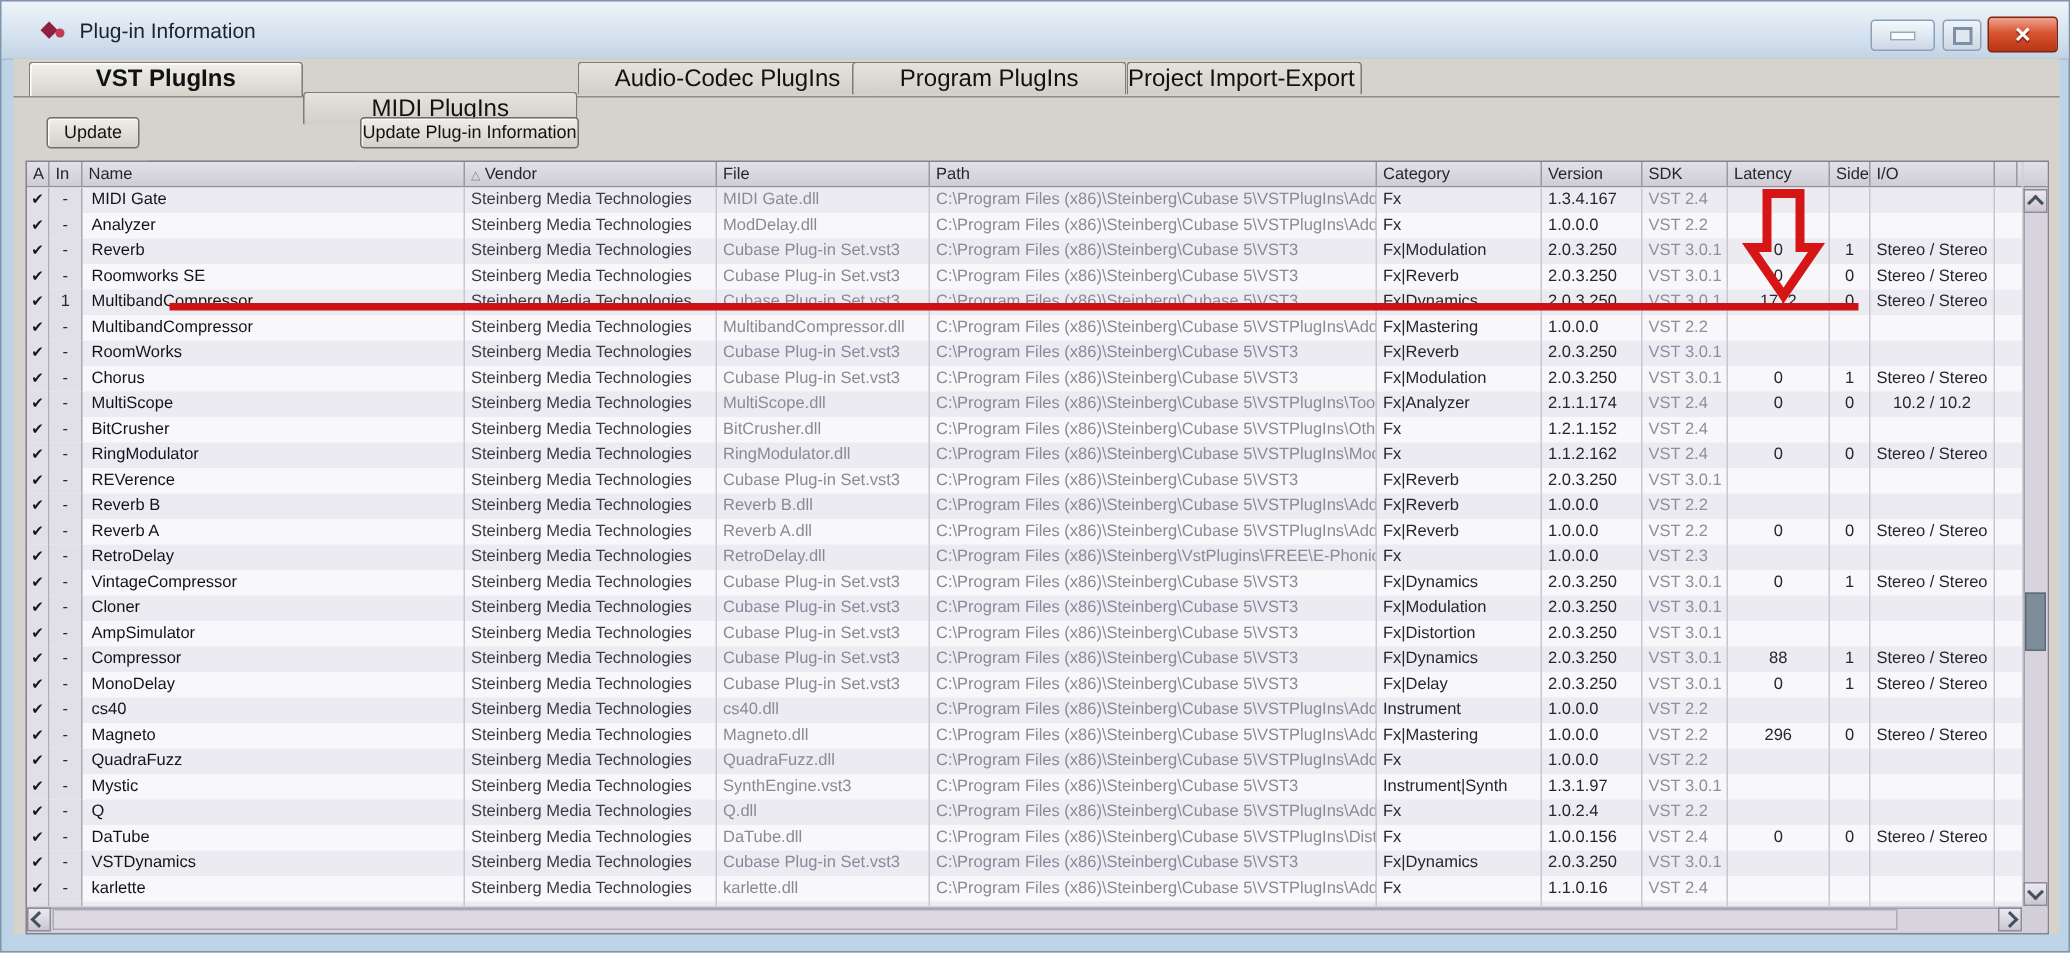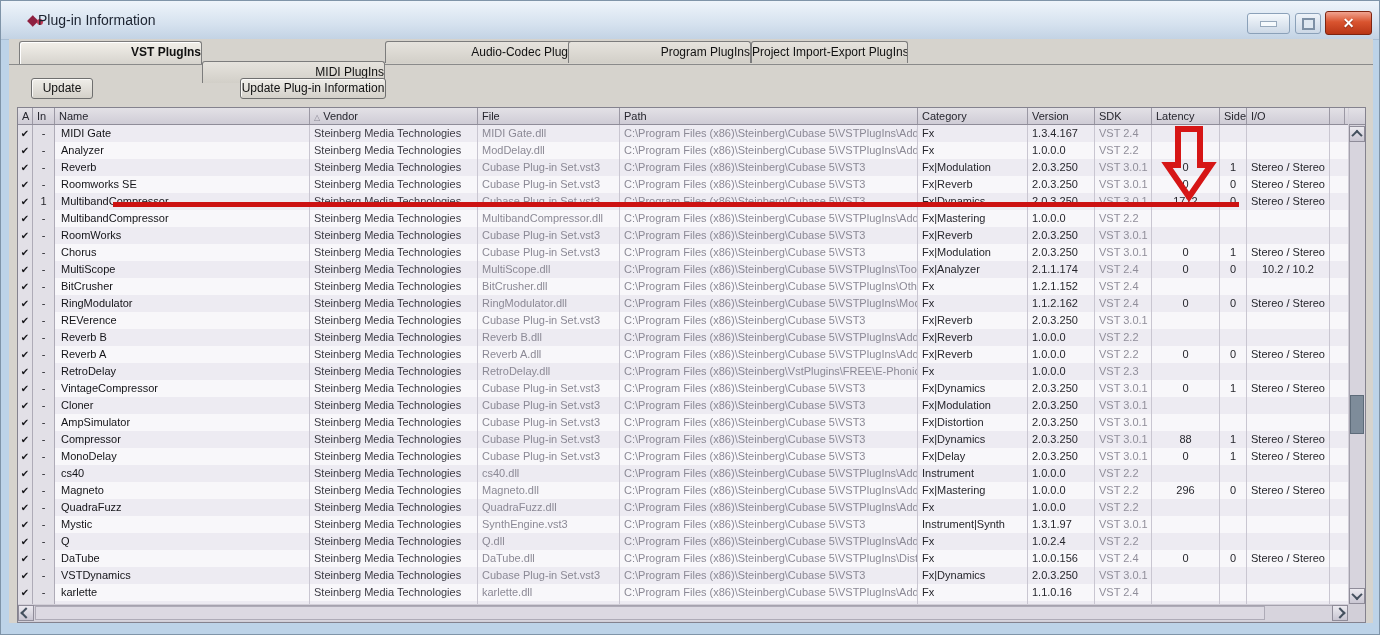--- a/index.html
+++ b/index.html
@@ -4,33 +4,33 @@
 <style>
   html,body{margin:0;padding:0;background:#9fb6c9;font-family:"Liberation Sans",sans-serif;}
   #win{position:relative;width:1380px;height:635px;background:#bdd3e8;overflow:hidden;
        border:1px solid #7f94a8;box-sizing:border-box;}
   
   #titlebar{position:absolute;left:0;top:0;width:1380px;height:38px;
     background:linear-gradient(#eef4fa,#d6e2ef 60%,#c3d3e4);border-bottom:1px solid #a9bed4;}
   #title-icon{position:absolute;left:26px;top:9px;width:18px;height:18px;}
   #title-icon .dia{position:absolute;left:0;top:2px;font-size:15px;color:#8e2040;line-height:15px;}
   #title-icon .dot{position:absolute;left:10px;top:9px;width:6px;height:6px;border-radius:50%;background:#c23a54;}
-  #title-text{position:absolute;left:37px;top:11px;font-size:14px;color:#1c2330;}
+  #title-text{position:absolute;left:52px;top:11px;font-size:14px;color:#1c2330;}
   .winbtn{position:absolute;border-radius:3px;box-sizing:border-box;display:flex;align-items:center;justify-content:center;}
   #btn-min{left:1246px;top:12px;width:43px;height:21px;background:linear-gradient(#f4f8fc,#ccd8e6);border:1px solid #8ba1b9;}
   #btn-min .bar{width:15px;height:4px;background:#f6fafd;border:1px solid #97a9bc;}
   #btn-max{left:1294px;top:12px;width:26px;height:21px;background:linear-gradient(#eef3f9,#ccd8e6);border:1px solid #8ba1b9;}
   #btn-max .sq{width:9px;height:8px;border:2px solid #7d90a5;background:#dfe8f1;}
   #btn-close{left:1324px;top:10px;width:47px;height:24px;background:linear-gradient(#f0a390,#d9542f 45%,#b93616);border:1px solid #7e2410;color:#fff;font-weight:bold;font-size:14px;text-shadow:0 1px 1px #7e2410;}
   
   #content{position:absolute;left:8px;top:38px;width:1364px;height:584px;background:#d6d3cd;}
   
   #tabstrip{position:absolute;left:0px;top:2px;width:1364px;height:23px;border-bottom:1px solid #8a8a8a;}
   .tab{position:absolute;top:0;height:22px;box-sizing:border-box;border:1px solid #7c7c7c;border-bottom:none;
-       background:linear-gradient(#e6e3dd,#d2cfc8);text-align:right;font-size:12px;color:#111;
+       background:linear-gradient(#e6e3dd,#d2cfc8);text-align:center;font-size:16px;color:#111;
        line-height:21px;border-radius:3px 3px 0 0;overflow:hidden;white-space:nowrap;}
   .tab.active{font-weight:bold;background:linear-gradient(#f2f0ea,#d6d3cd);height:23px;box-shadow:inset 1px 1px 0 #fff;}
   
   .toolbtn{position:absolute;height:21px;box-sizing:border-box;border:1px solid #6f6f6f;border-radius:3px;
        background:linear-gradient(#f0eee9,#d3d0c9);font-size:12px;color:#111;text-align:center;line-height:19px;
        overflow:hidden;white-space:nowrap;box-shadow:inset 1px 1px 0 #fbfaf8;}
   #btn-update{left:22px;top:39px;width:62px;}
   #btn-paths{left:88px;top:39px;width:141px;margin-top:29px;}
   #btn-info{left:231px;top:39px;width:146px;}
   

